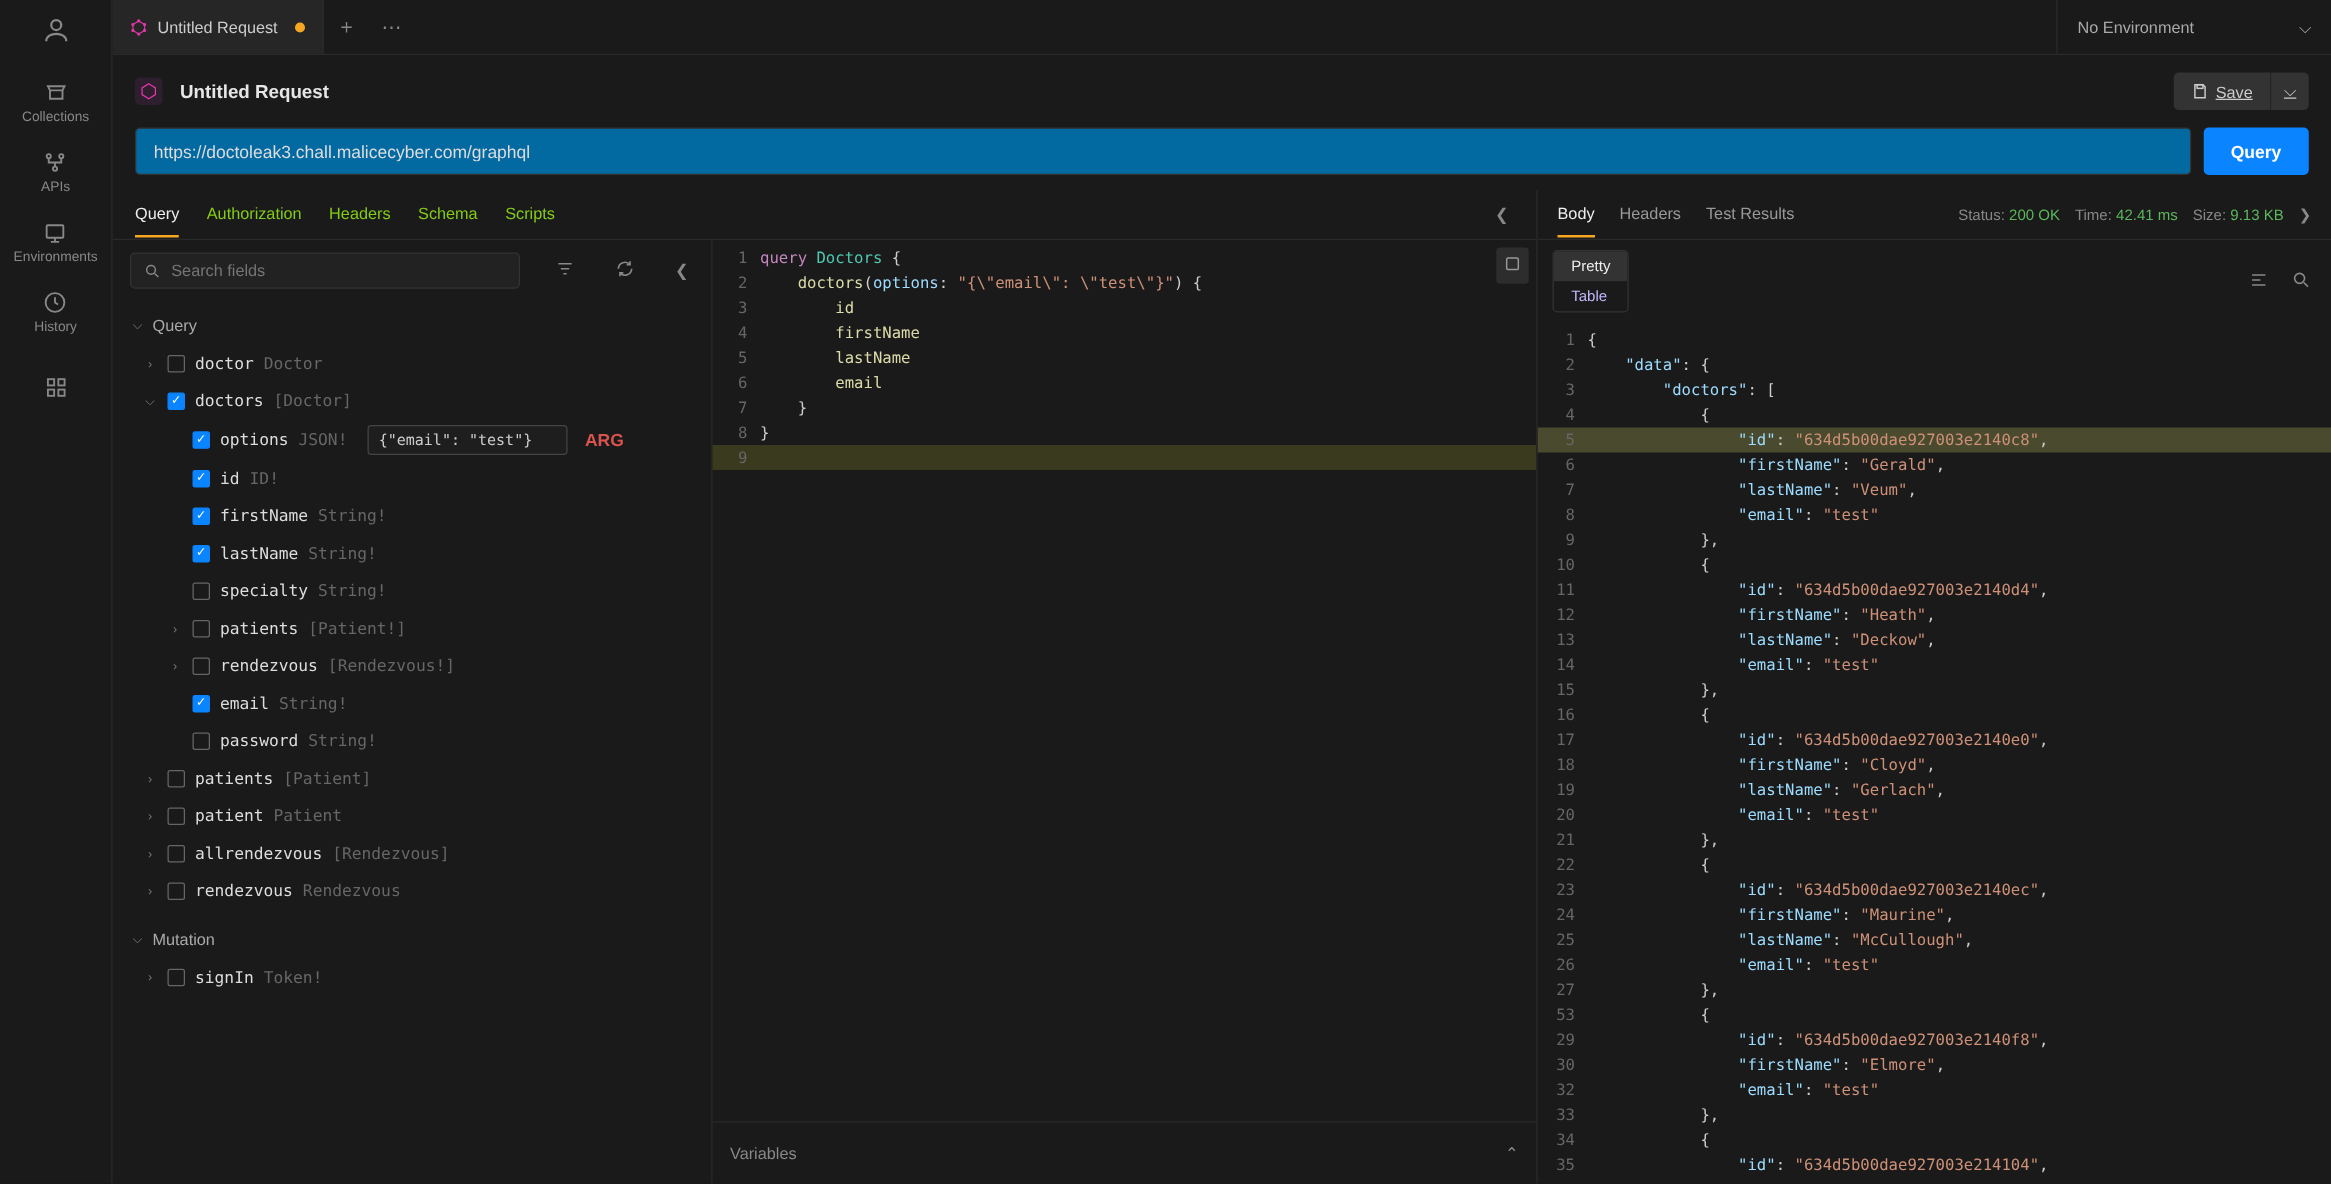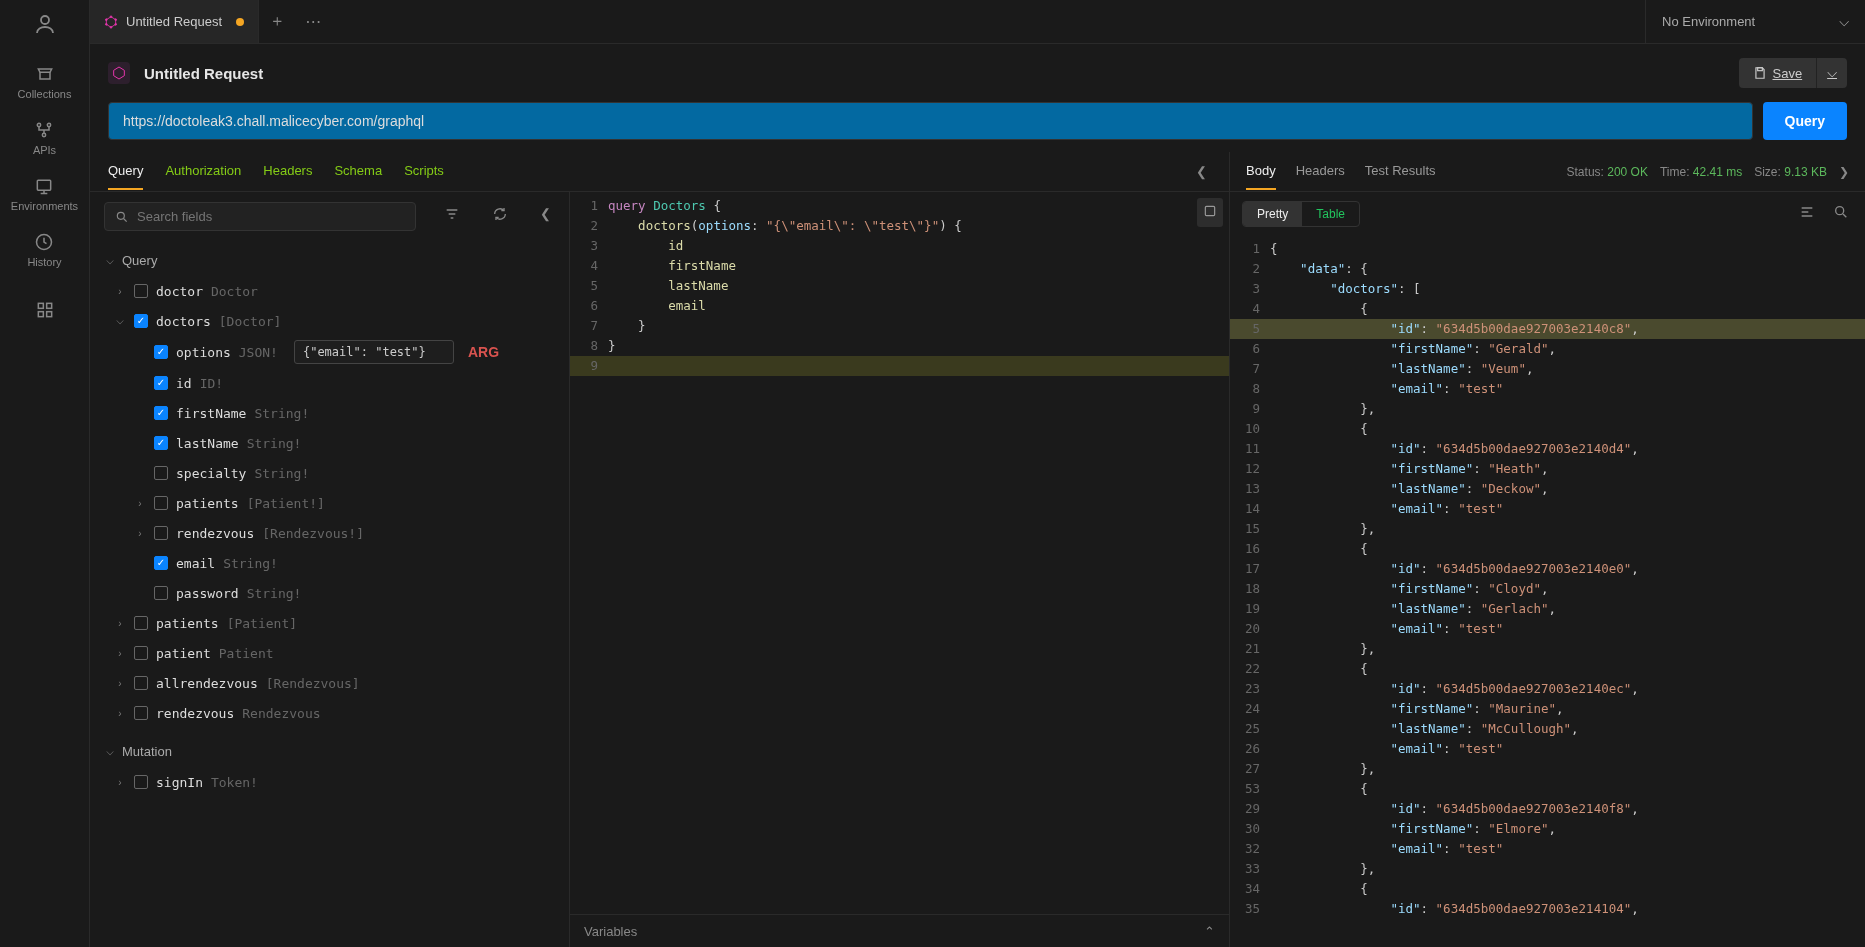--- a/index.html
+++ b/index.html
@@ -64,21 +64,21 @@
 .subtabs { display: flex; gap: 22px; padding: 0 18px; height: 40px; align-items: center; border-bottom: 1px solid #2a2a2a;}
 .subtab { color: #84cc16; cursor: pointer; padding: 10px 0; }
 .subtab.active { color: #eee; border-bottom: 2px solid #f5a623; }
 .chev-btn { color: #888; cursor: pointer; padding: 4px; margin-left: auto;}
 
 
 .reqbody { flex: 1; display: flex; overflow: hidden; }
 
 
 .schema-col { width: 480px; border-right: 1px solid #2a2a2a; display: flex; flex-direction: column; overflow-y: auto;}
-.schema-search { display: flex; gap: 24px; padding: 10px 14px; }
+.schema-search { display: flex; align-items: center; gap: 24px; padding: 10px 14px; }
 .search-box { flex: 1; display: flex; align-items: center; gap: 8px; background: #222; border: 1px solid #333; padding: 6px 10px; border-radius: 4px;}
 .search-box input { background: transparent; border: none; color: #ccc; flex: 1; outline: none; font-size: 13px;}
 .icon-btn { color: #888; cursor: pointer; padding: 4px;}
 .tree { padding: 4px 0; }
 .tree-sec { display: flex; align-items: center; gap: 6px; padding: 8px 14px; color: #aaa; cursor: pointer;}
 .tree-row { display: flex; align-items: center; gap: 8px; padding: 4px 0 4px 24px; min-height: 30px;}
 .tree-row.depth2 { padding-left: 44px; }
 .caret { width: 12px; color: #777; font-size: 10px; display: inline-block; text-align: center;}
 .chk { width: 14px; height: 14px; border: 1px solid #666; border-radius: 2px; display: inline-flex; align-items: center; justify-content: center; flex-shrink: 0;}
 .chk.on { background: #0a84ff; border-color: #0a84ff; }
@@ -96,32 +96,32 @@
 .code-line.hl { background: #3a3a1e; }
 .kw-purple { color: #c586c0; }
 .kw-teal { color: #4ec9b0; }
 .kw-yellow { color: #dcdcaa; }
 .kw-blue { color: #9cdcfe; }
 .kw-str { color: #ce9178; }
 .kw-key { color: #9cdcfe; }
 .brace { color: #ccc; }
 .editor-actions { position: absolute; top: 6px; right: 6px; display: flex; gap: 4px;}
 .ed-btn { background: #2d2d2d; padding: 6px; border-radius: 3px; color: #999; cursor: pointer;}
-.variables-bar { height: 33px; border-top: 1px solid #2a2a2a; display: flex; align-items: center; padding: 0 14px; color: #888; font-size: 13px; justify-content: space-between;}
+.variables-bar { height: 50px; border-top: 1px solid #2a2a2a; display: flex; align-items: center; padding: 0 14px; color: #888; font-size: 13px; justify-content: space-between;}
 .variables-bar .up { margin-left: auto; }
 
 
 .resp-tabs { display: flex; align-items: center; gap: 20px; padding: 0 16px; height: 40px; border-bottom: 1px solid #2a2a2a;}
 .resp-tab { color: #999; cursor: pointer; padding: 10px 0;}
 .resp-tab.active { color: #eee; border-bottom: 2px solid #f5a623;}
 .resp-status { margin-left: auto; display: flex; gap: 12px; color: #888; font-size: 12px; align-items: center;}
 .green { color: #5cb85c; }
 .resp-subtabs { display: flex; align-items: center; padding: 8px 12px; gap: 0;}
-.seg { display: flex; border: 1px solid #333; border-radius: 4px; overflow: hidden;}
-.seg-btn { padding: 5px 14px; font-size: 12px; color: #22c55e; cursor: pointer;}
+.seg { display: flex; border: 1px solid #333; border-radius: 4px; overflow: hidden; flex-direction: column;}
+.seg-btn { padding: 5px 14px; font-size: 12px; color: #c4b5fd; cursor: pointer;}
 .seg-btn.active { background: #333; color: #eee;}
 .resp-tools { margin-left: auto; display: flex; gap: 10px;}
 .resp-code { flex: 1; overflow-y: auto; padding: 4px 0;}
 .rline { display: flex; line-height: 20px; font-size: 12.5px;}
 .rgut { width: 40px; text-align: right; color: #666; padding-right: 10px; user-select: none;}
 .rcode { flex: 1; white-space: pre; }
 .rline.hl { background: #4a4a2e; }
 
 ::-webkit-scrollbar { width: 10px; height: 10px; }
 ::-webkit-scrollbar-thumb { background: #444; border-radius: 5px;}

